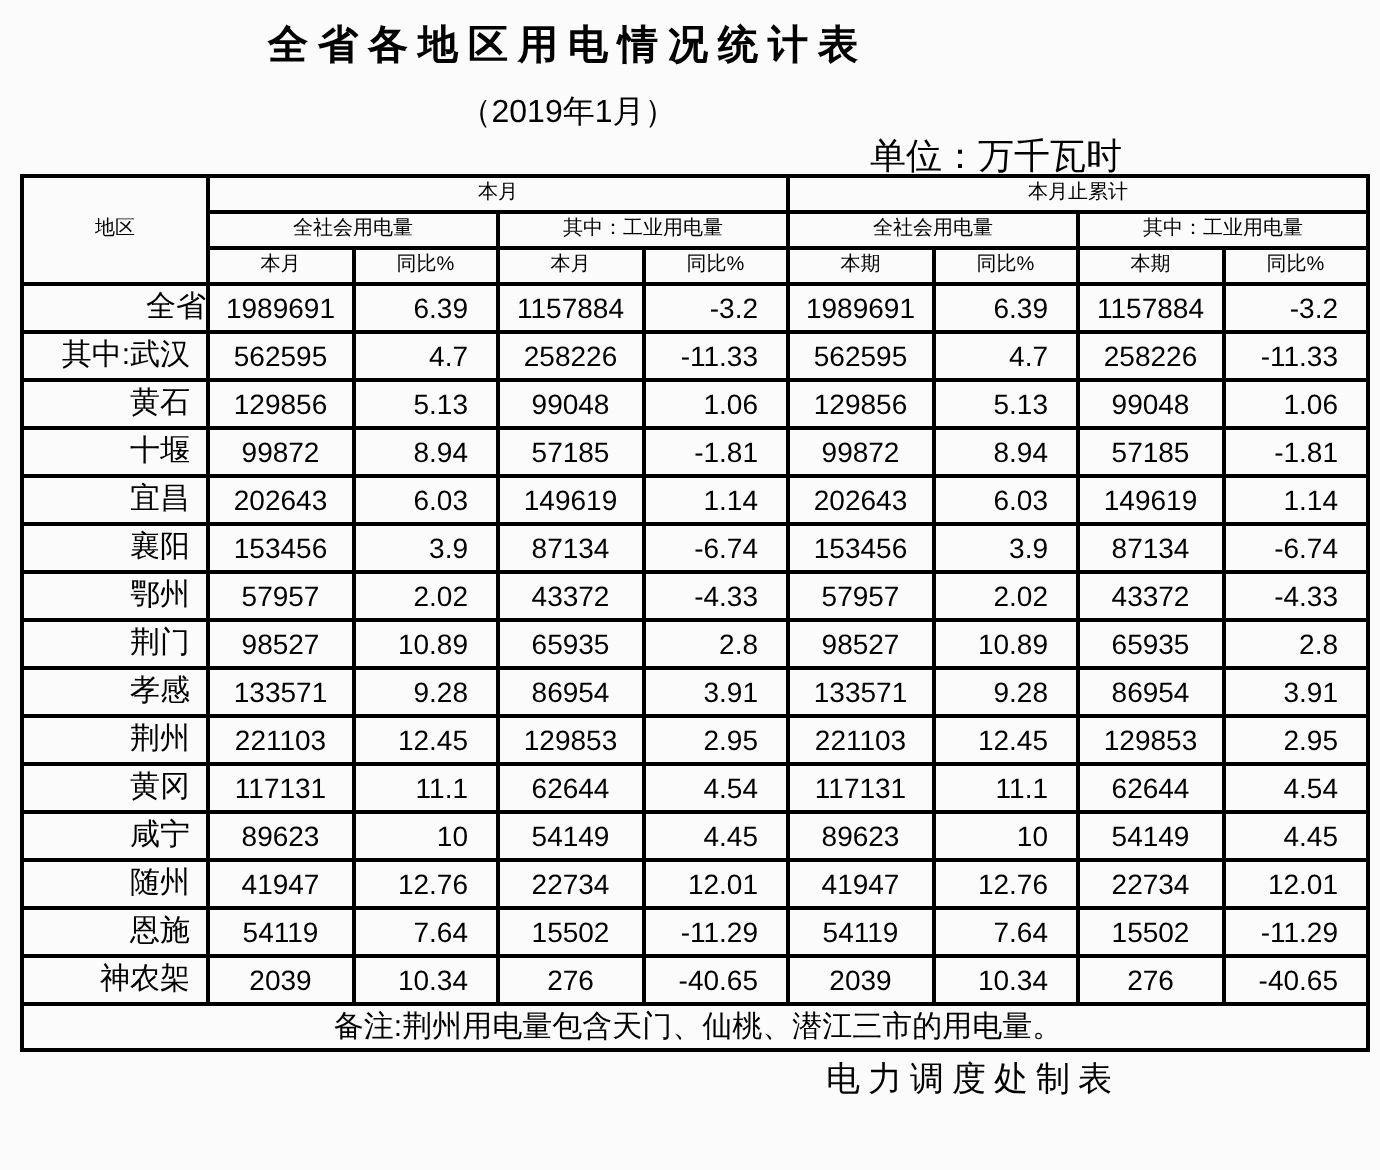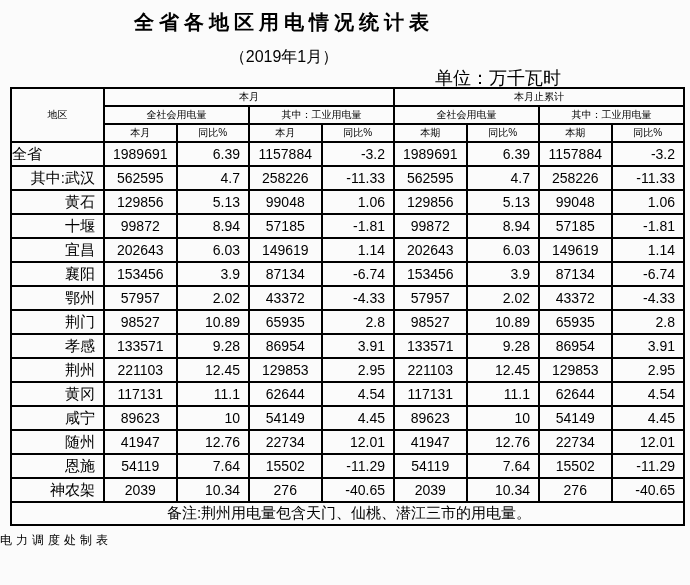--- a/index.html
+++ b/index.html
@@ -58,34 +58,34 @@
   tbody td {
     font-size: 14px;
     height: 24px;
     line-height: 22px;
   }
   td.region {
     font-size: 15px;
     text-align: right;
     padding-right: 8px;
   }
-  tr.first-row td.region { text-align: left; padding-right: 0; }
+  tr.first-row td.region { text-align: right; padding-right: 0; }
   tbody td:nth-child(2n)   { text-align: center; }     
-  tbody td:nth-child(2n+3) { text-align: right; padding-right: 8px; } 
+  tbody td:nth-child(2n+3) { text-align: right; padding-right: 14px; } 
   tr.note-row td {
     text-align: center;
     font-size: 15px;
     padding-left: 3px;
     height: 23px;
   }
   .credit {
     margin: 4px 8px 0 0;
-    text-align: left;
+    text-align: right;
     font-family: "Liberation Serif", serif;
-    font-size: 12px;
+    font-size: 17px;
     letter-spacing: 4px;
     line-height: 20px;
   }
 </style>
 </head>
 <body>
 
 <div class="page">
 
   <h1 class="title">全省各地区用电情况统计表</h1>

